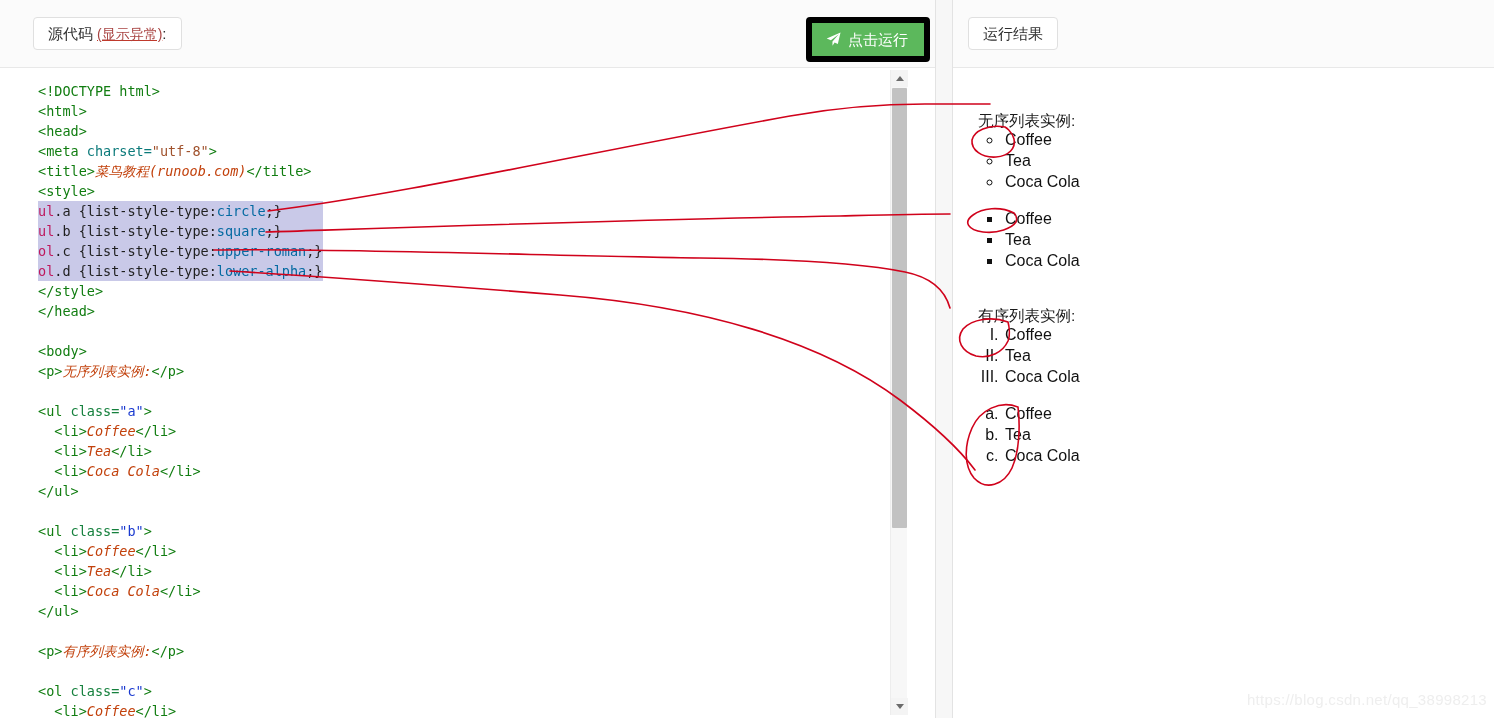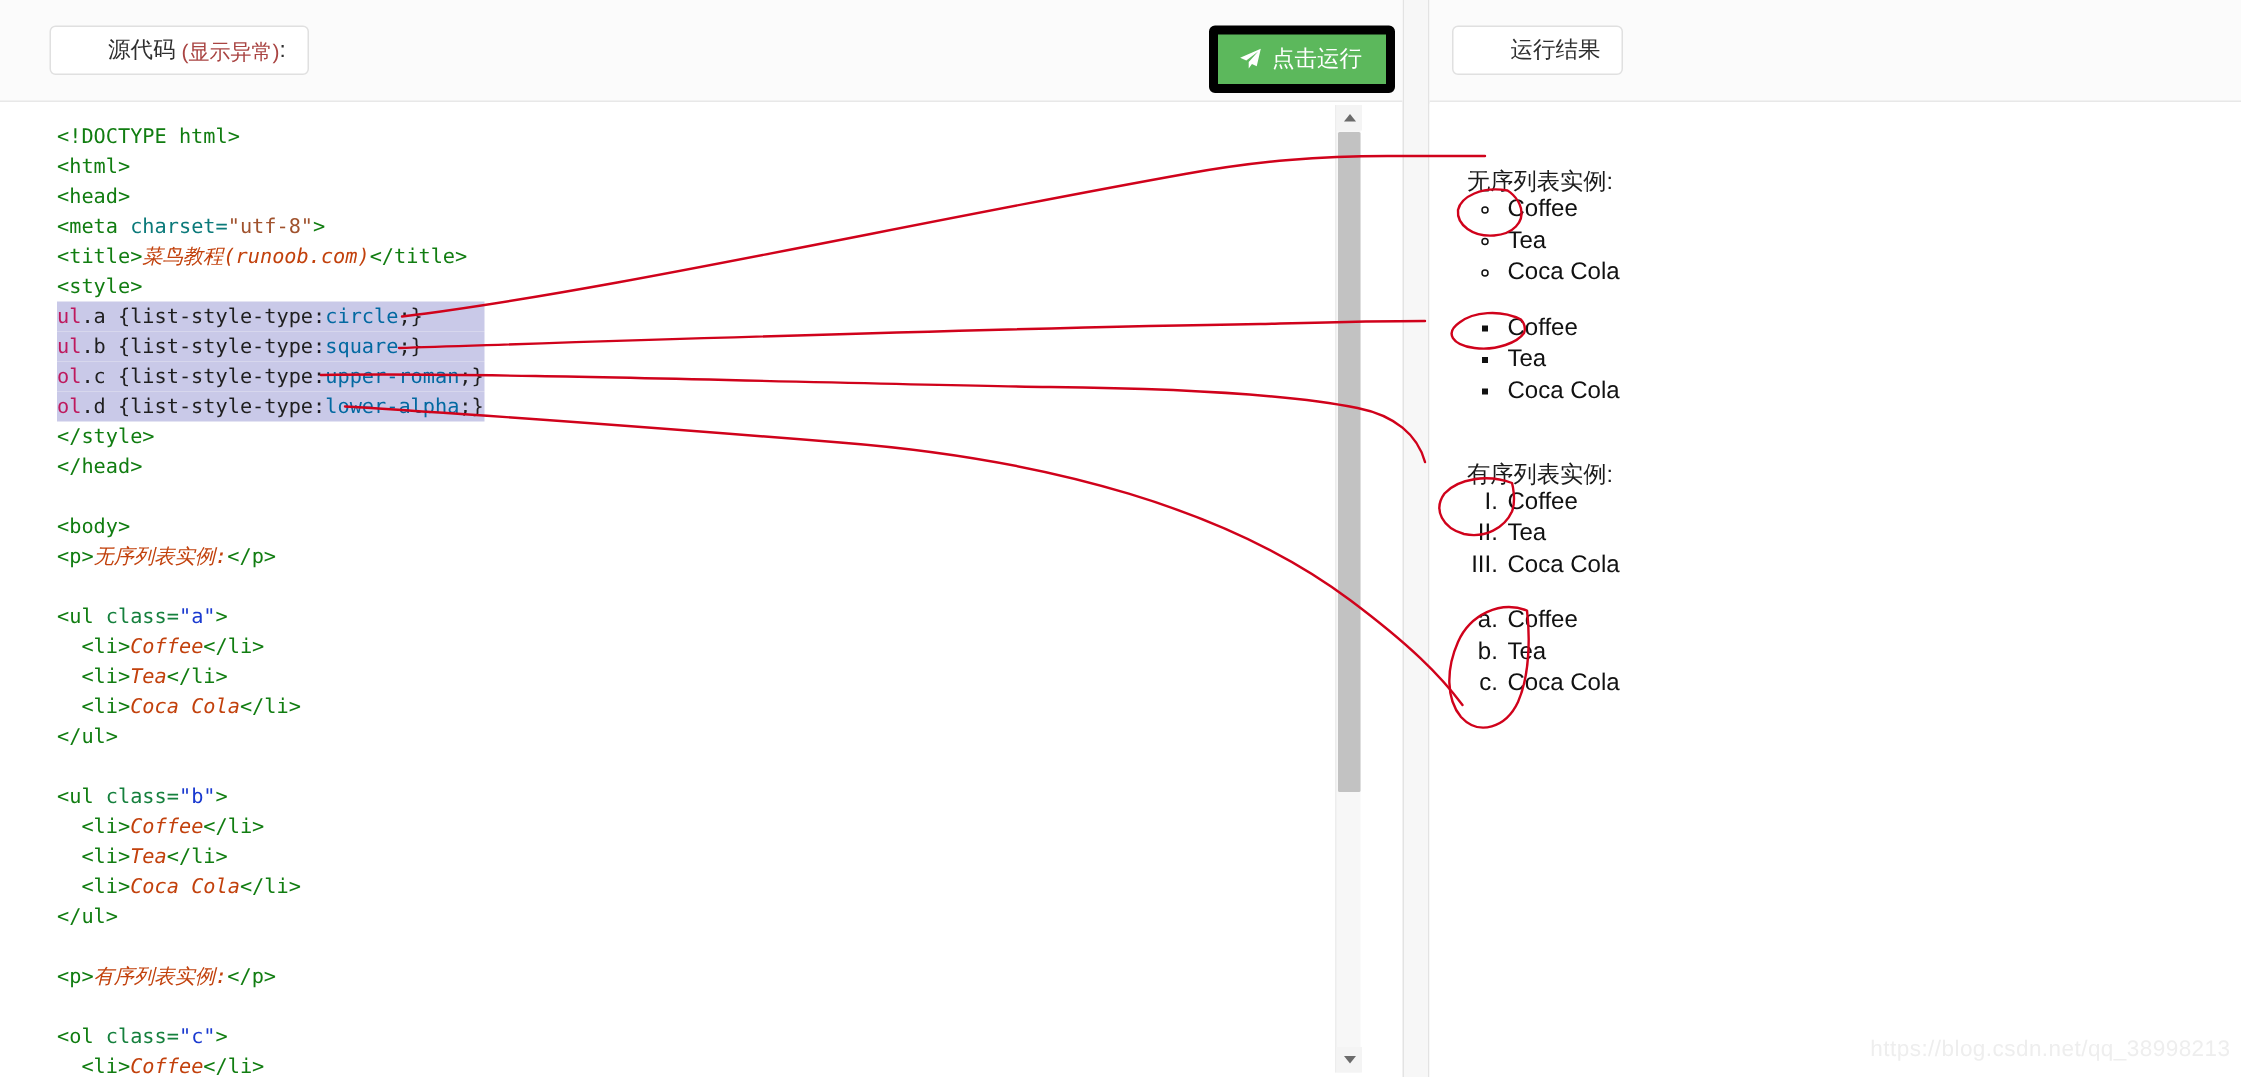--- a/index.html
+++ b/index.html
@@ -70,25 +70,26 @@
     border: 1px solid #e0e0e0;
     border-radius: 4px;
     padding: 8px 14px;
     font-size: 15px;
     color: #333333;
     line-height: 1;
     white-space: nowrap;
   }
   #src-label-box { left: 33px; top: 17px; }
 
-  .label-main { color: #2f2f2f; font-size: 15px; margin-left: 24px; }
+  .label-main { color: #2f2f2f; font-size: 15px; }
   .label-warn {
     color: #a94442;
     font-size: 14px;
     margin-left: 4px;
+    text-decoration: underline;
     text-decoration-color: #c0392b;
     text-decoration-style: solid;
   }
   .label-colon { color: #2f2f2f; font-size: 15px; }
 
   .run-btn {
     position: absolute;
     left: 806px; top: 17px;
     background: #5cb85c;
     border: 6px solid #000000;

